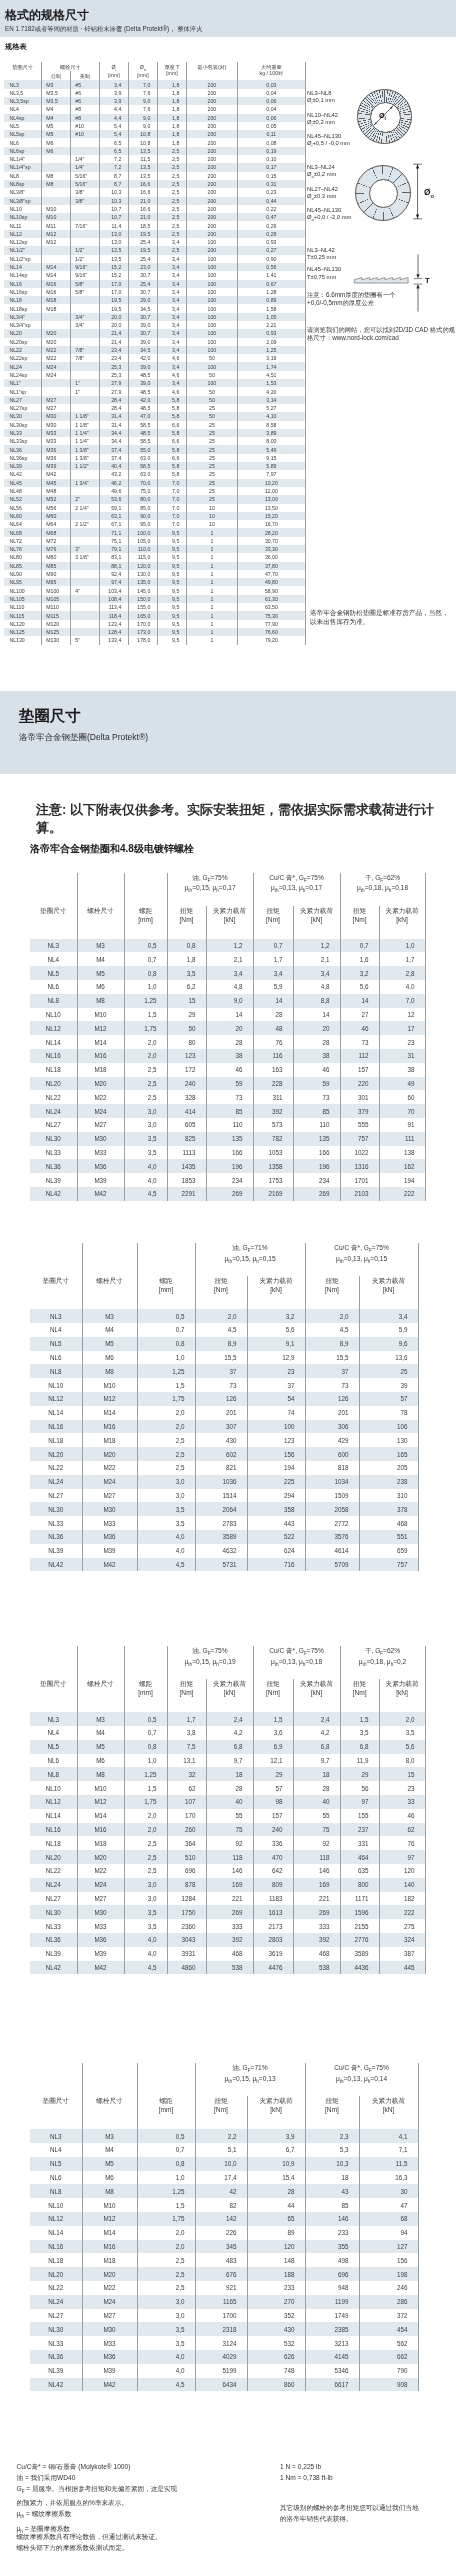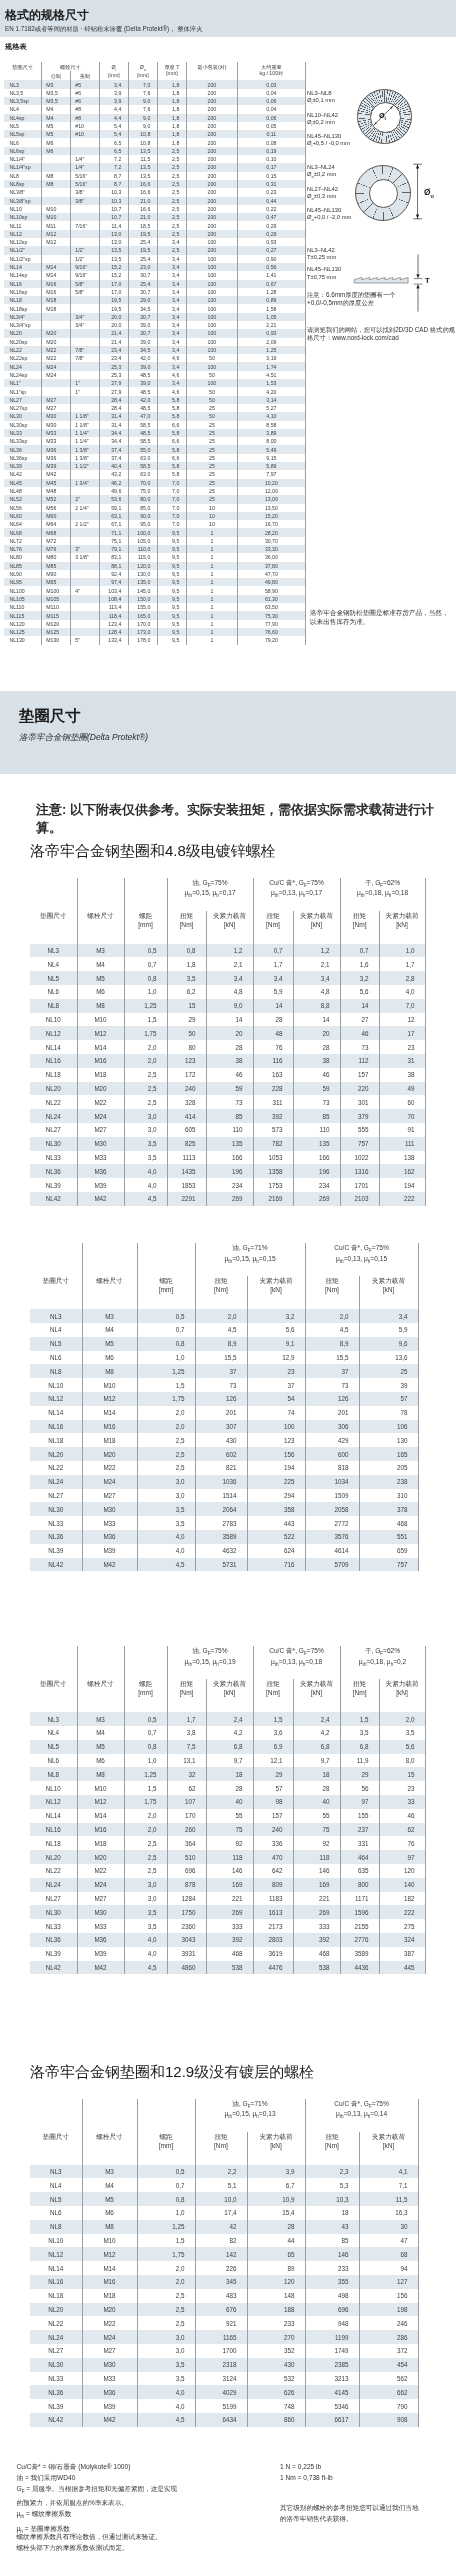--- a/index.html
+++ b/index.html
@@ -35,30 +35,30 @@
   .tol-item{margin-bottom:5px;white-space:nowrap;}
   .fig{position:absolute;}
   .ring{position:relative;border-radius:50%;border:0.6px solid #555;}
   .ring .hole{position:absolute;background:#fff;border:0.6px solid #555;border-radius:50%;}
   .dim-label{position:absolute;font-weight:bold;color:#222;}
   .note{position:absolute;font-size:6.3px;line-height:8.3px;color:#333;}
 
   
   #torque-band{top:691px;height:83px;}
   #torque-title{position:absolute;top:706px;left:19px;font-size:15.4px;font-weight:bold;color:var(--dark);}
-  #torque-subtitle{position:absolute;top:732px;left:19px;font-size:8.5px;color:#2c2c2c;font-style:italic;}
+  #torque-subtitle{position:absolute;top:732px;left:19px;font-size:8.5px;color:#2c2c2c;}
   #torque-note{position:absolute;top:801px;left:36px;font-size:13px;font-weight:600;color:#2c2c2c;}
 
   
   .torque-section{position:absolute;left:30px;}
   .torque-section:nth-of-type(1){top:842px;}
   .torque-section:nth-of-type(2){top:1243px;}
   .torque-section:nth-of-type(3){top:1646px;}
   .torque-section:nth-of-type(4){top:2063px;}
-  .tq-title{font-size:15px;font-weight:normal;color:var(--dark);margin:0 0 16.5px 0;}
+  .tq-title{font-size:10px;font-weight:bold;color:var(--dark);margin:0 0 16.5px 0;}
   .tq th{font-size:6.6px;vertical-align:top;text-align:center;line-height:1.35;padding-top:1.1px;color:#3a3a3a;}
   .tq thead tr:nth-child(1) th{height:31px;}
   .tq thead tr:nth-child(2) th{height:31px;}
   .tq td{font-size:6.3px;}
   .tq tbody tr{height:13.8px;}
   .tq .a-num{padding-right:10px;}
 
   
   .foot{position:absolute;font-size:6.6px;line-height:11px;color:#333;}
   sub{font-size:70%;}
@@ -1540,21 +1540,20 @@
               <td class="a-num">538</td>
               <td class="a-num">4476</td>
               <td class="a-num">538</td>
               <td class="a-num">4436</td>
               <td class="a-num">445</td>
             </tr>
           </tbody>
         </table>
       </div>
       <div class="torque-section">
-        <h3 class="tq-title">洛帝牢合金钢垫圈和12.9级没有镀层的螺栓</h3>
         <table class="tq" style="width: 388px;">
           <colgroup>
             <col style="width:52px">
             <col style="width:55px">
             <col style="width:58px">
             <col style="width:52px">
             <col style="width:58px">
             <col style="width:54px">
             <col style="width:59px">
           </colgroup>

